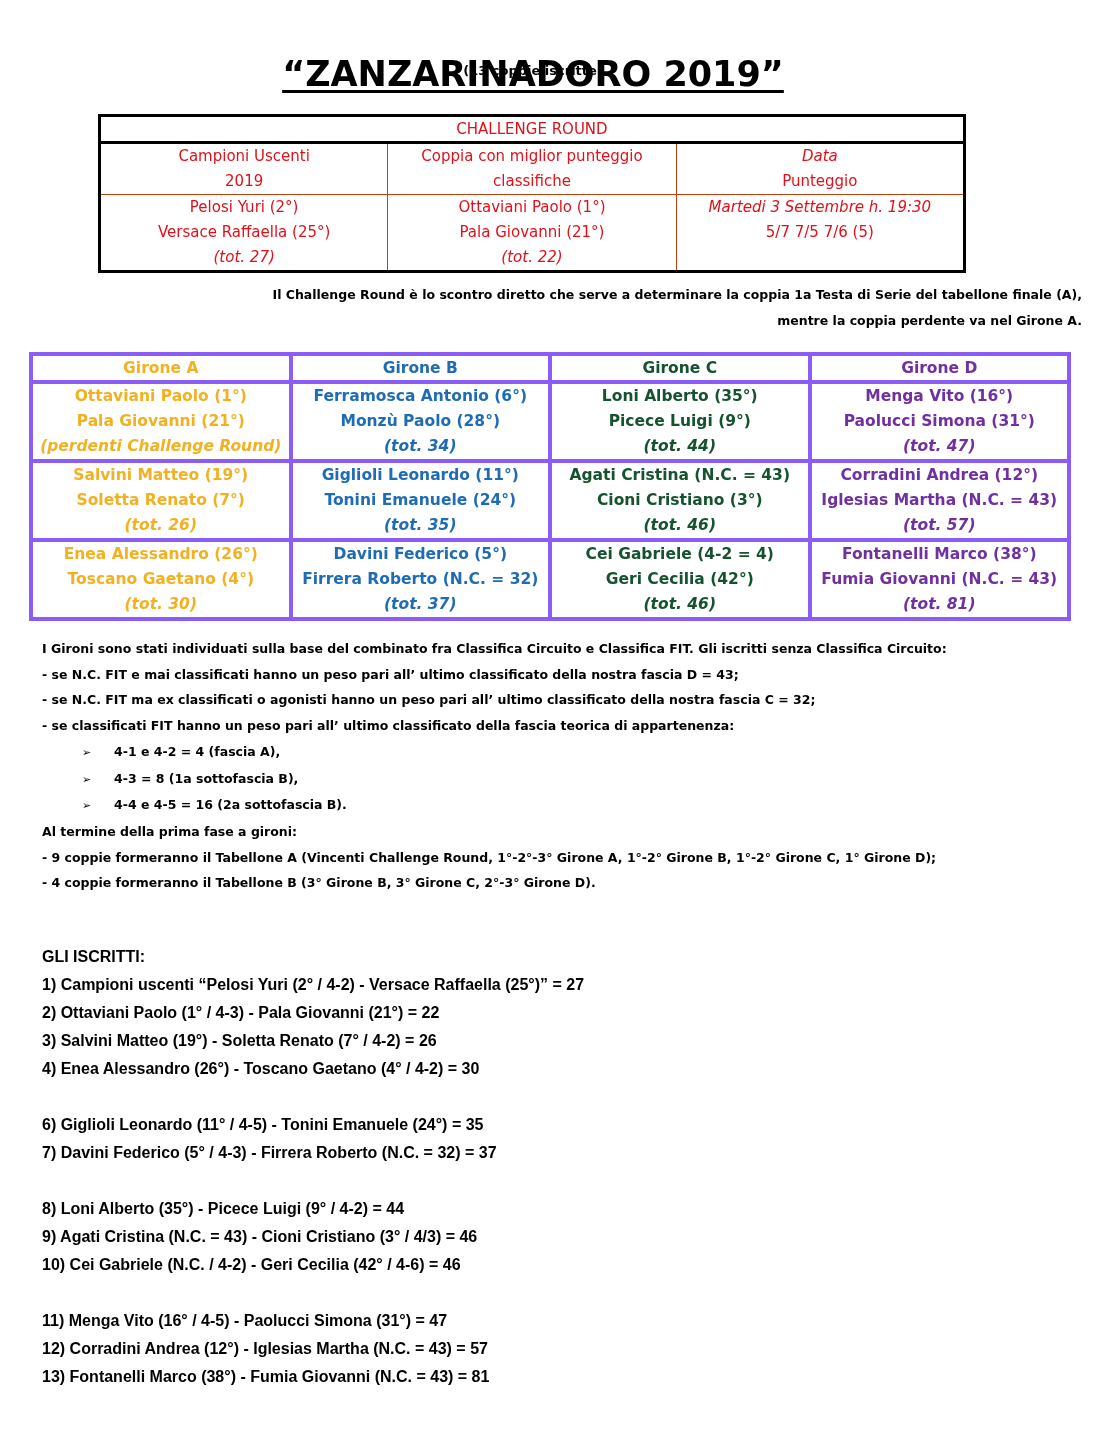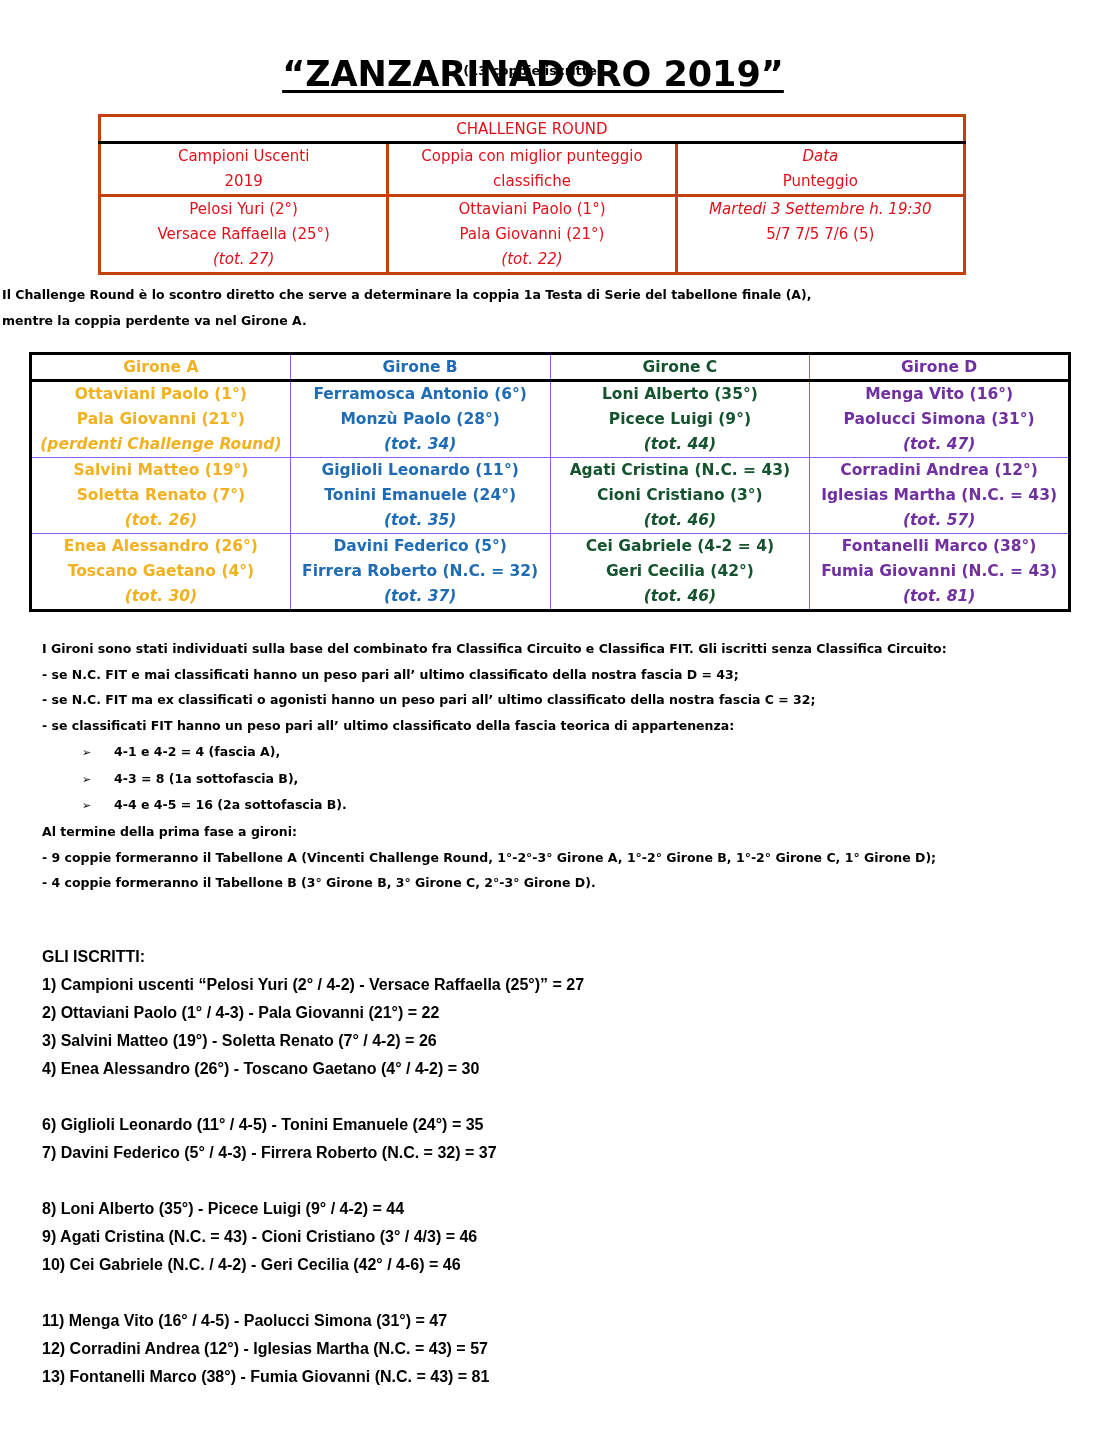--- a/index.html
+++ b/index.html
@@ -3,28 +3,28 @@
 <meta charset="utf-8">
 <style>
   html, body { margin: 0; padding: 0; background: #ffffff; }
   body { width: 1106px; height: 1431px; position: relative; overflow: hidden; font-family: "DejaVu Sans", sans-serif; color: #000; }
   .title { position: absolute; left: 0; width: 1066px; top: 6px; text-align: center; margin-top: 48px; }
   .title span { font-family: "DejaVu Sans", sans-serif; font-size: 35px; font-weight: bold; text-decoration: underline; text-decoration-thickness: 3px; text-underline-offset: 4px; letter-spacing: 0px; }
   .subtitle { position: absolute; left: 0; width: 1066px; top: 63px; text-align: center; font-size: 13px; font-weight: bold; }
 
   table { border-collapse: collapse; position: absolute; }
   .challenge { left: 98px; top: 114px; width: 868px; border: 3px solid #000; color: #e0101a; }
-  .challenge td { border: 3px solid #c2410c; text-align: center; font-size: 15px; font-weight: normal; line-height: 25px; padding: 0; vertical-align: top; }
+  .challenge td { border: 1px solid #c2410c; text-align: center; font-size: 15px; font-weight: normal; line-height: 25px; padding: 0; vertical-align: top; }
   .challenge .hdr td { border-bottom: 3px solid #000; line-height: 24px; }
   .challenge .it { font-style: italic; }
 
-  .note { position: absolute; left: 2px; width: 1066px; text-align: left; font-size: 12.5px; font-weight: bold; }
+  .note { position: absolute; left: 16px; width: 1066px; text-align: right; font-size: 12.5px; font-weight: bold; }
 
   .gironi { left: 29px; top: 352px; width: 1042px; border: 3px solid #000; }
-  .gironi td { border: 1px solid #8b5cf6; text-align: center; font-size: 15.5px; line-height: 25px; padding: 0; width: 25%; font-weight: bold; }
+  .gironi td { border: 4px solid #8b5cf6; text-align: center; font-size: 15.5px; line-height: 25px; padding: 0; width: 25%; font-weight: bold; }
   .gironi .hdr td { border-bottom: 3px solid #000; line-height: 24px; }
   .gironi .it { font-style: italic; }
   .cA { color: #f2b120; }
   .cB { color: #1f6cb5; }
   .cC { color: #14532d; }
   .cD { color: #7030a0; }
 
   .rules { position: absolute; left: 42px; top: 636px; font-size: 12.5px; font-weight: bold; line-height: 25.7px; }
   .rules .bul { padding-left: 40px; }
   .rules .arrow { display: inline-block; width: 32px; font-size: 11px; }

